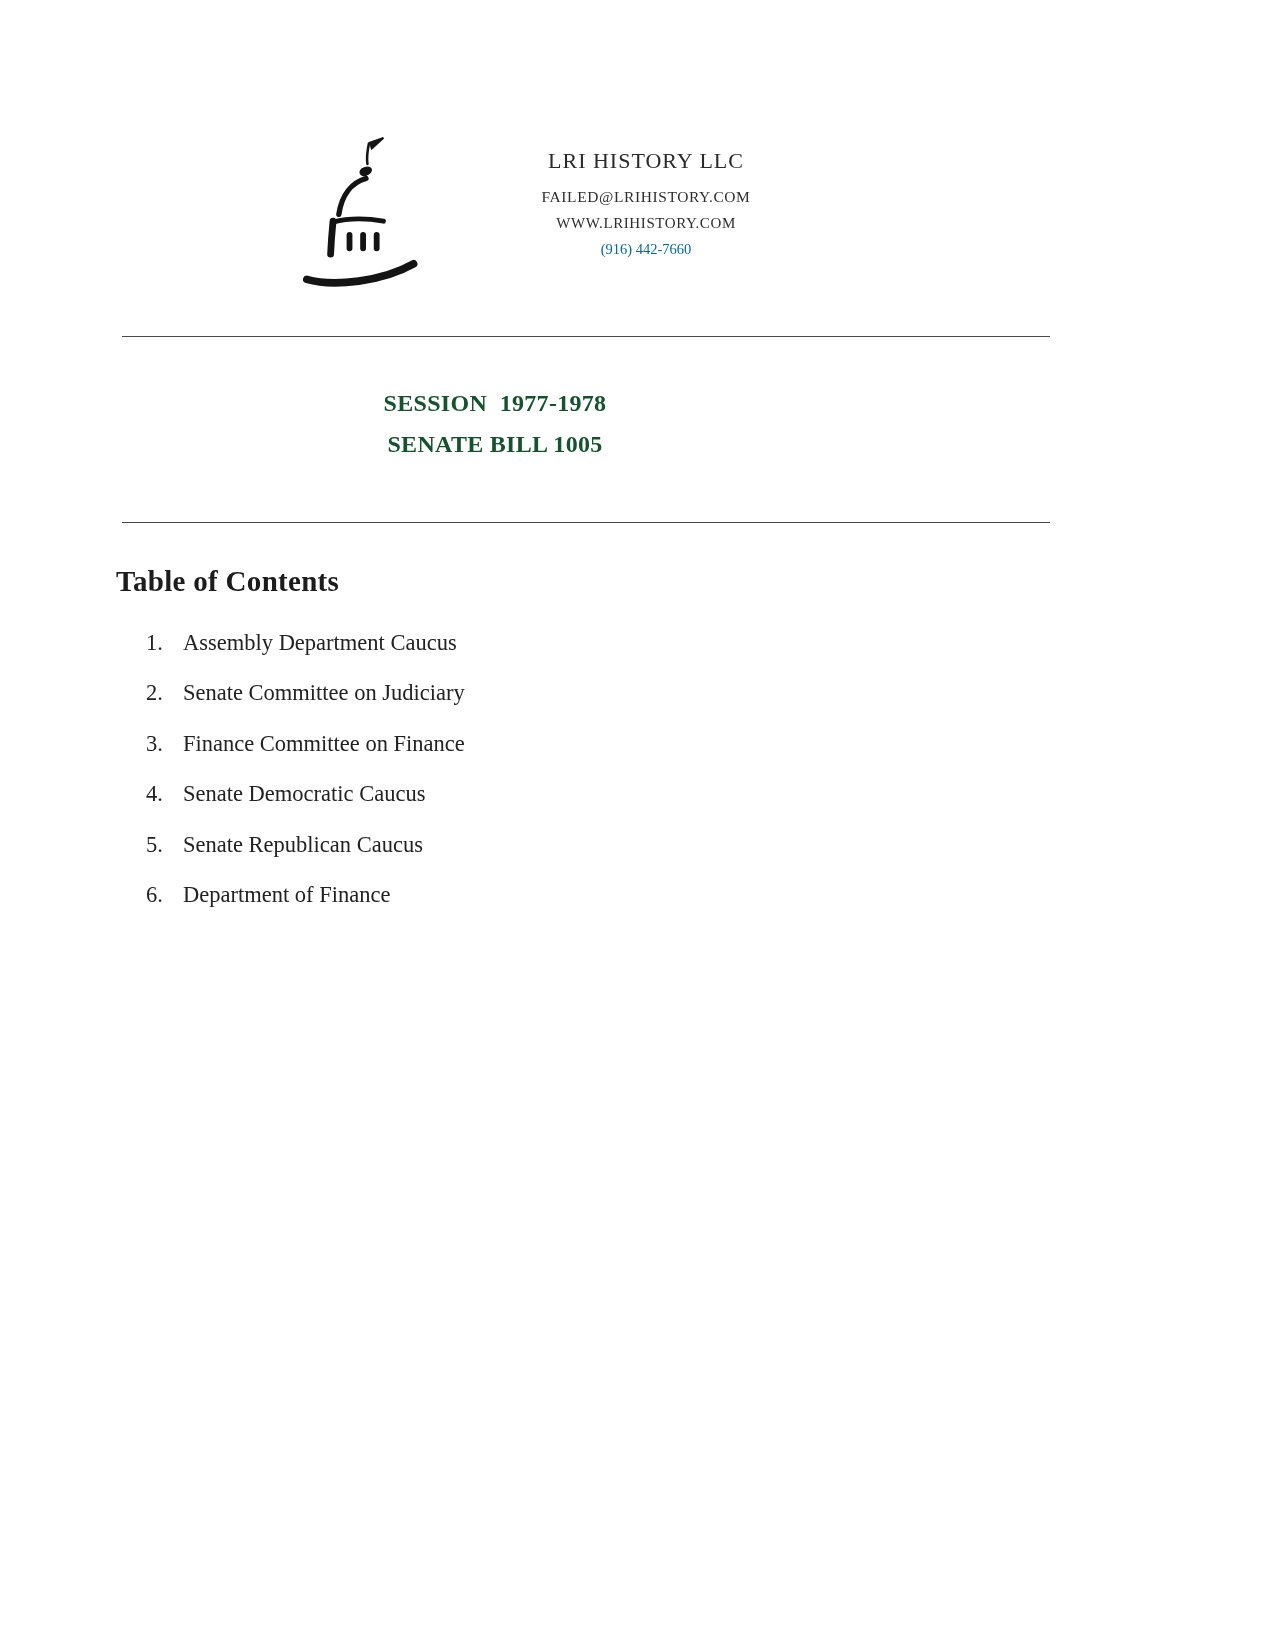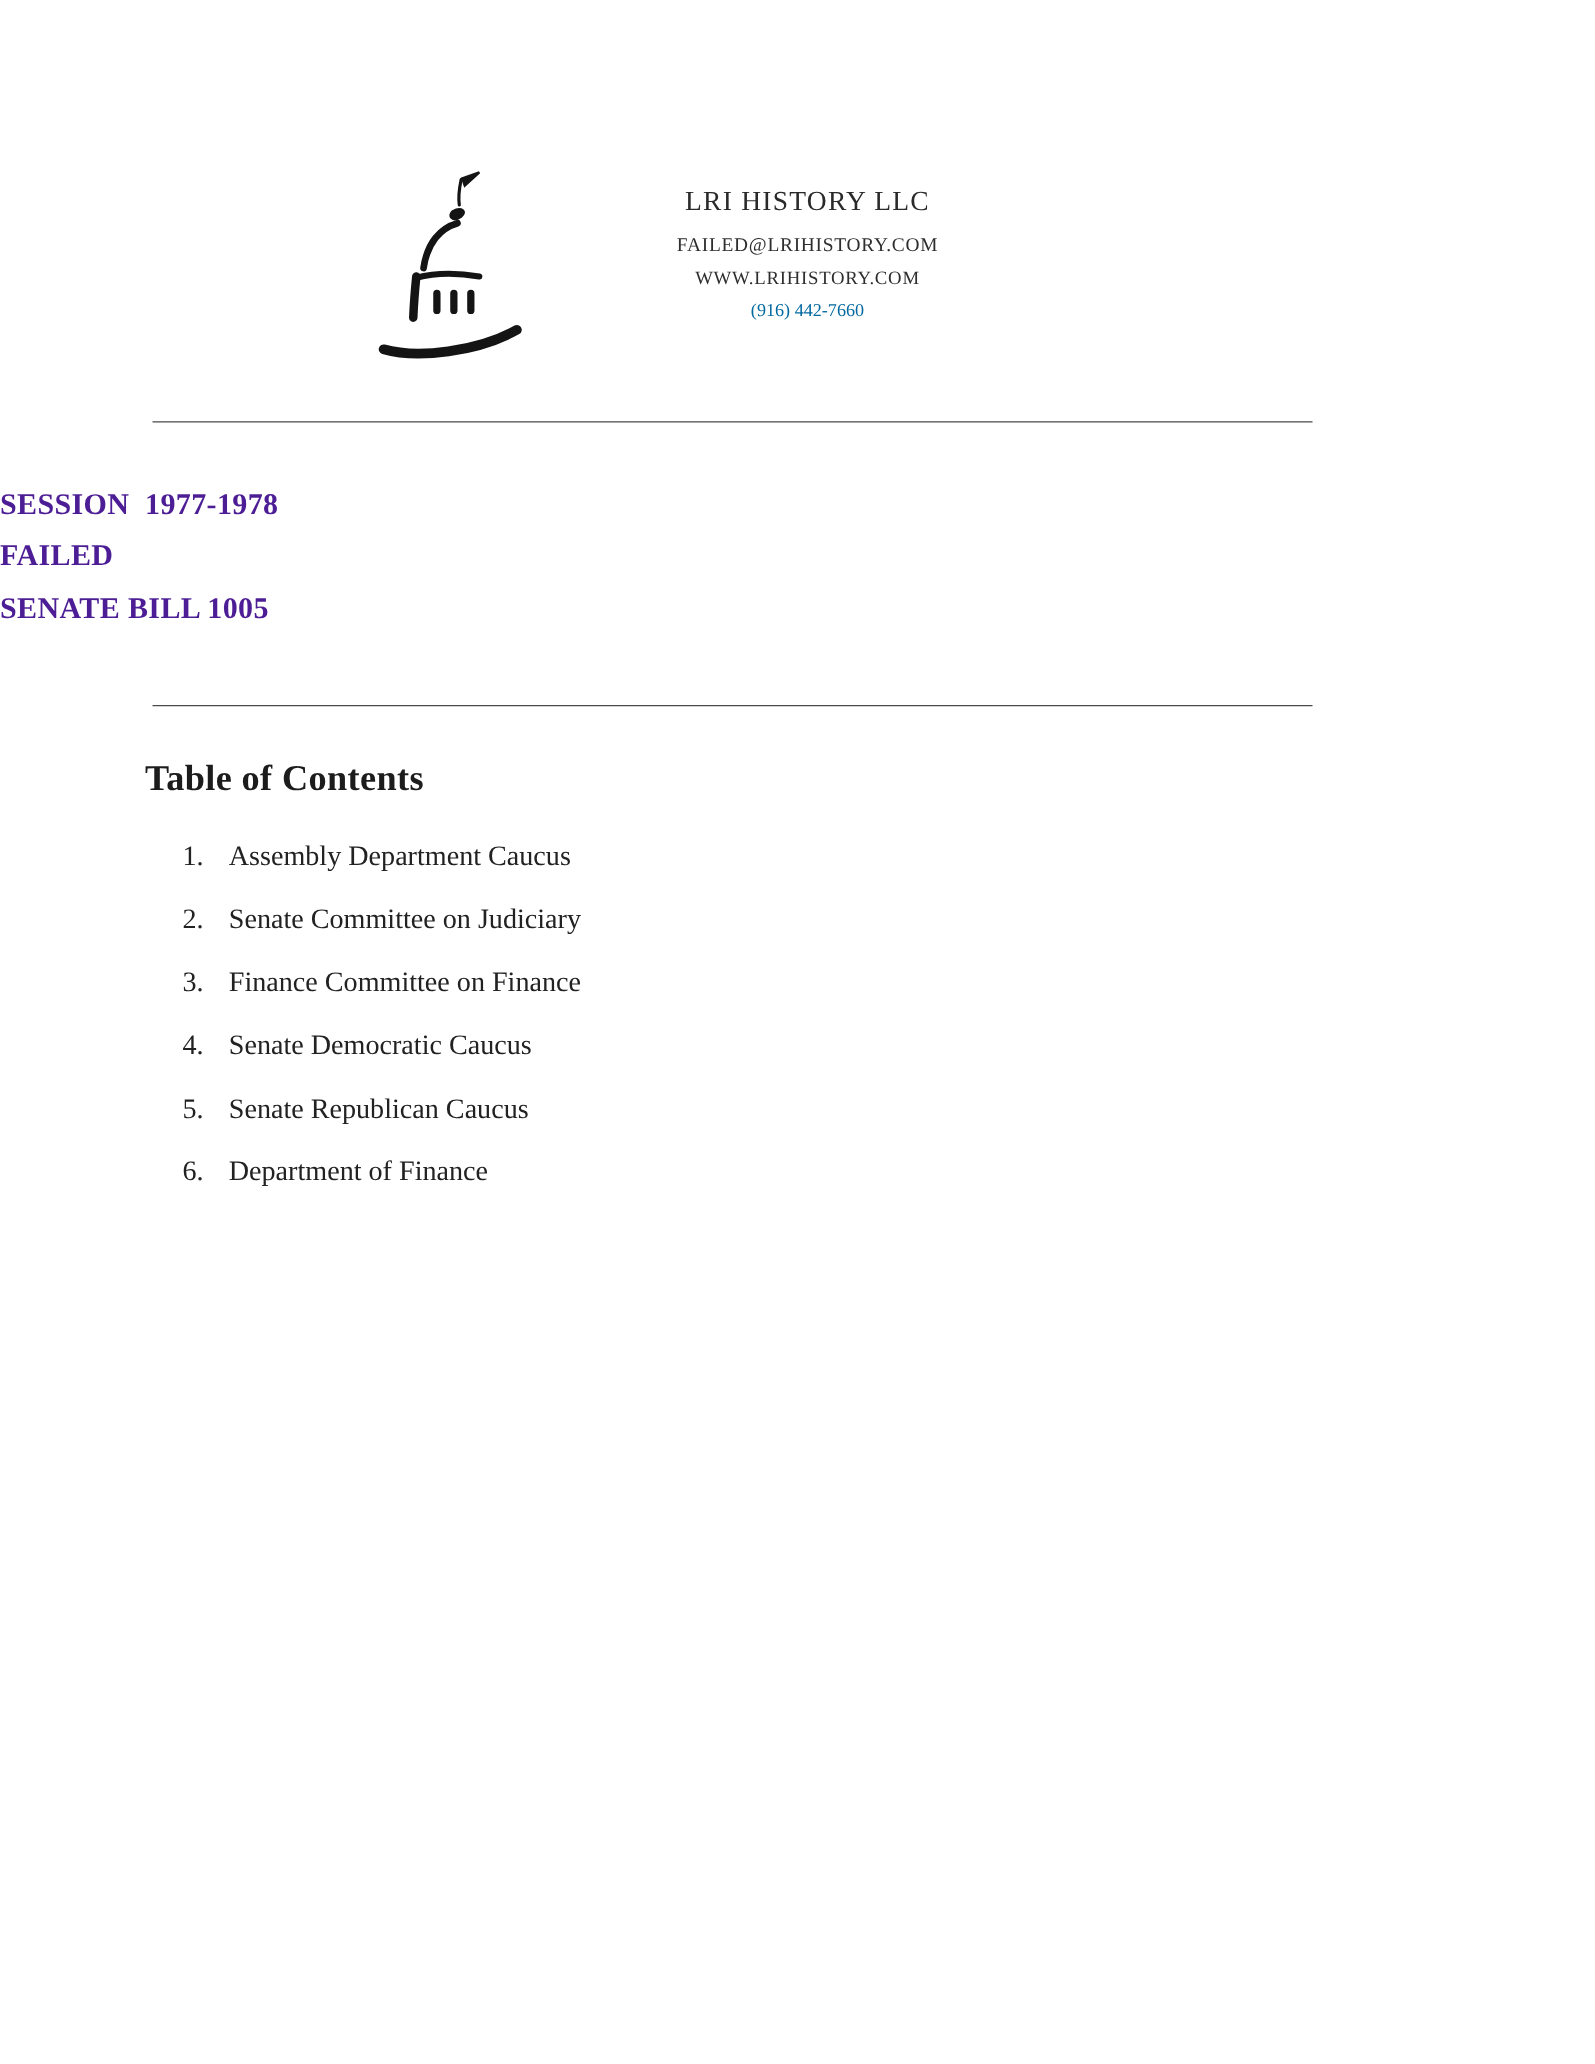--- a/index.html
+++ b/index.html
@@ -52,24 +52,24 @@
     border: none;
     border-top: 1.4px solid #4a4a4a;
     margin-left: 122px;
     margin-right: 226px;
   }
   .rule-1 { margin-top: 40px; }
   .rule-2 { margin-top: 56px; }
   .session-block {
     margin-top: 46px;
     margin-right: 286px;
-    text-align: left;
+    text-align: center;
     font-weight: bold;
     font-size: 24px;
-    color: #4c1d95;
+    color: #14532d;
     line-height: 1.72;
     letter-spacing: 0.3px;
   }
   .session-line { white-space: pre; }
   .toc {
     margin-top: 42px;
     margin-left: 116px;
   }
   .toc-title {
     font-size: 29px;
@@ -128,21 +128,20 @@
       <div class="company-email">FAILED@LRIHISTORY.COM</div>
       <div class="company-website">WWW.LRIHISTORY.COM</div>
       <div class="company-phone">(916) 442-7660</div>
     </div>
   </div>
 
   <hr class="rule rule-1">
 
   <div class="session-block">
     <div class="session-line">SESSION  1977-1978</div>
-    <div class="session-line">FAILED</div>
     <div class="session-line">SENATE BILL 1005</div>
   </div>
 
   <hr class="rule rule-2">
 
   <div class="toc">
     <div class="toc-title">Table of Contents</div>
     <div class="toc-list">
 
       <div class="toc-item">

